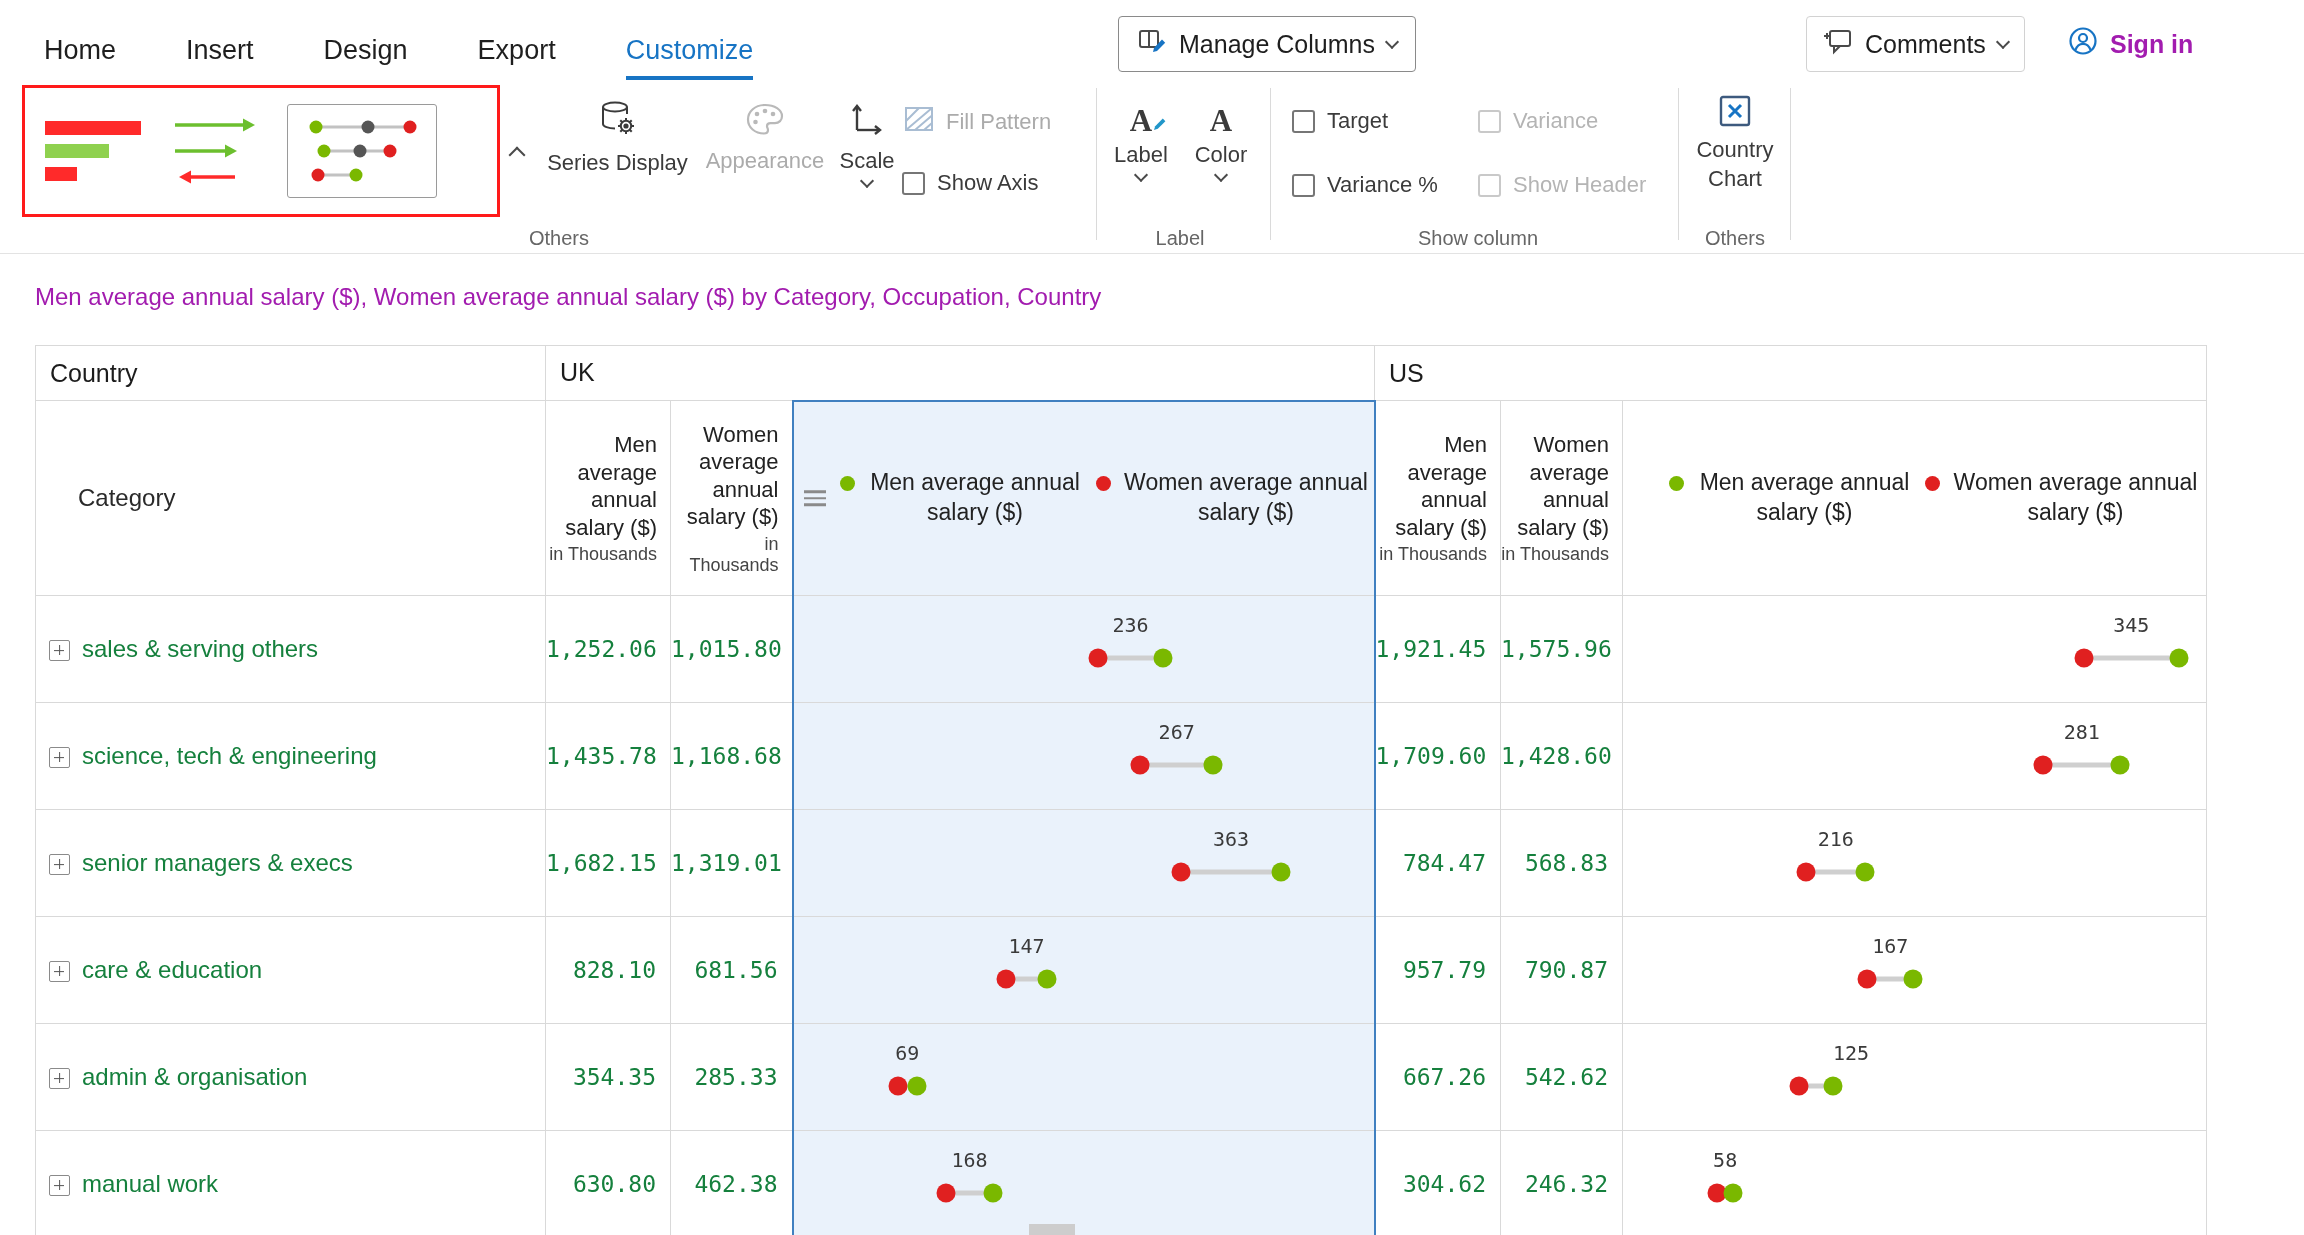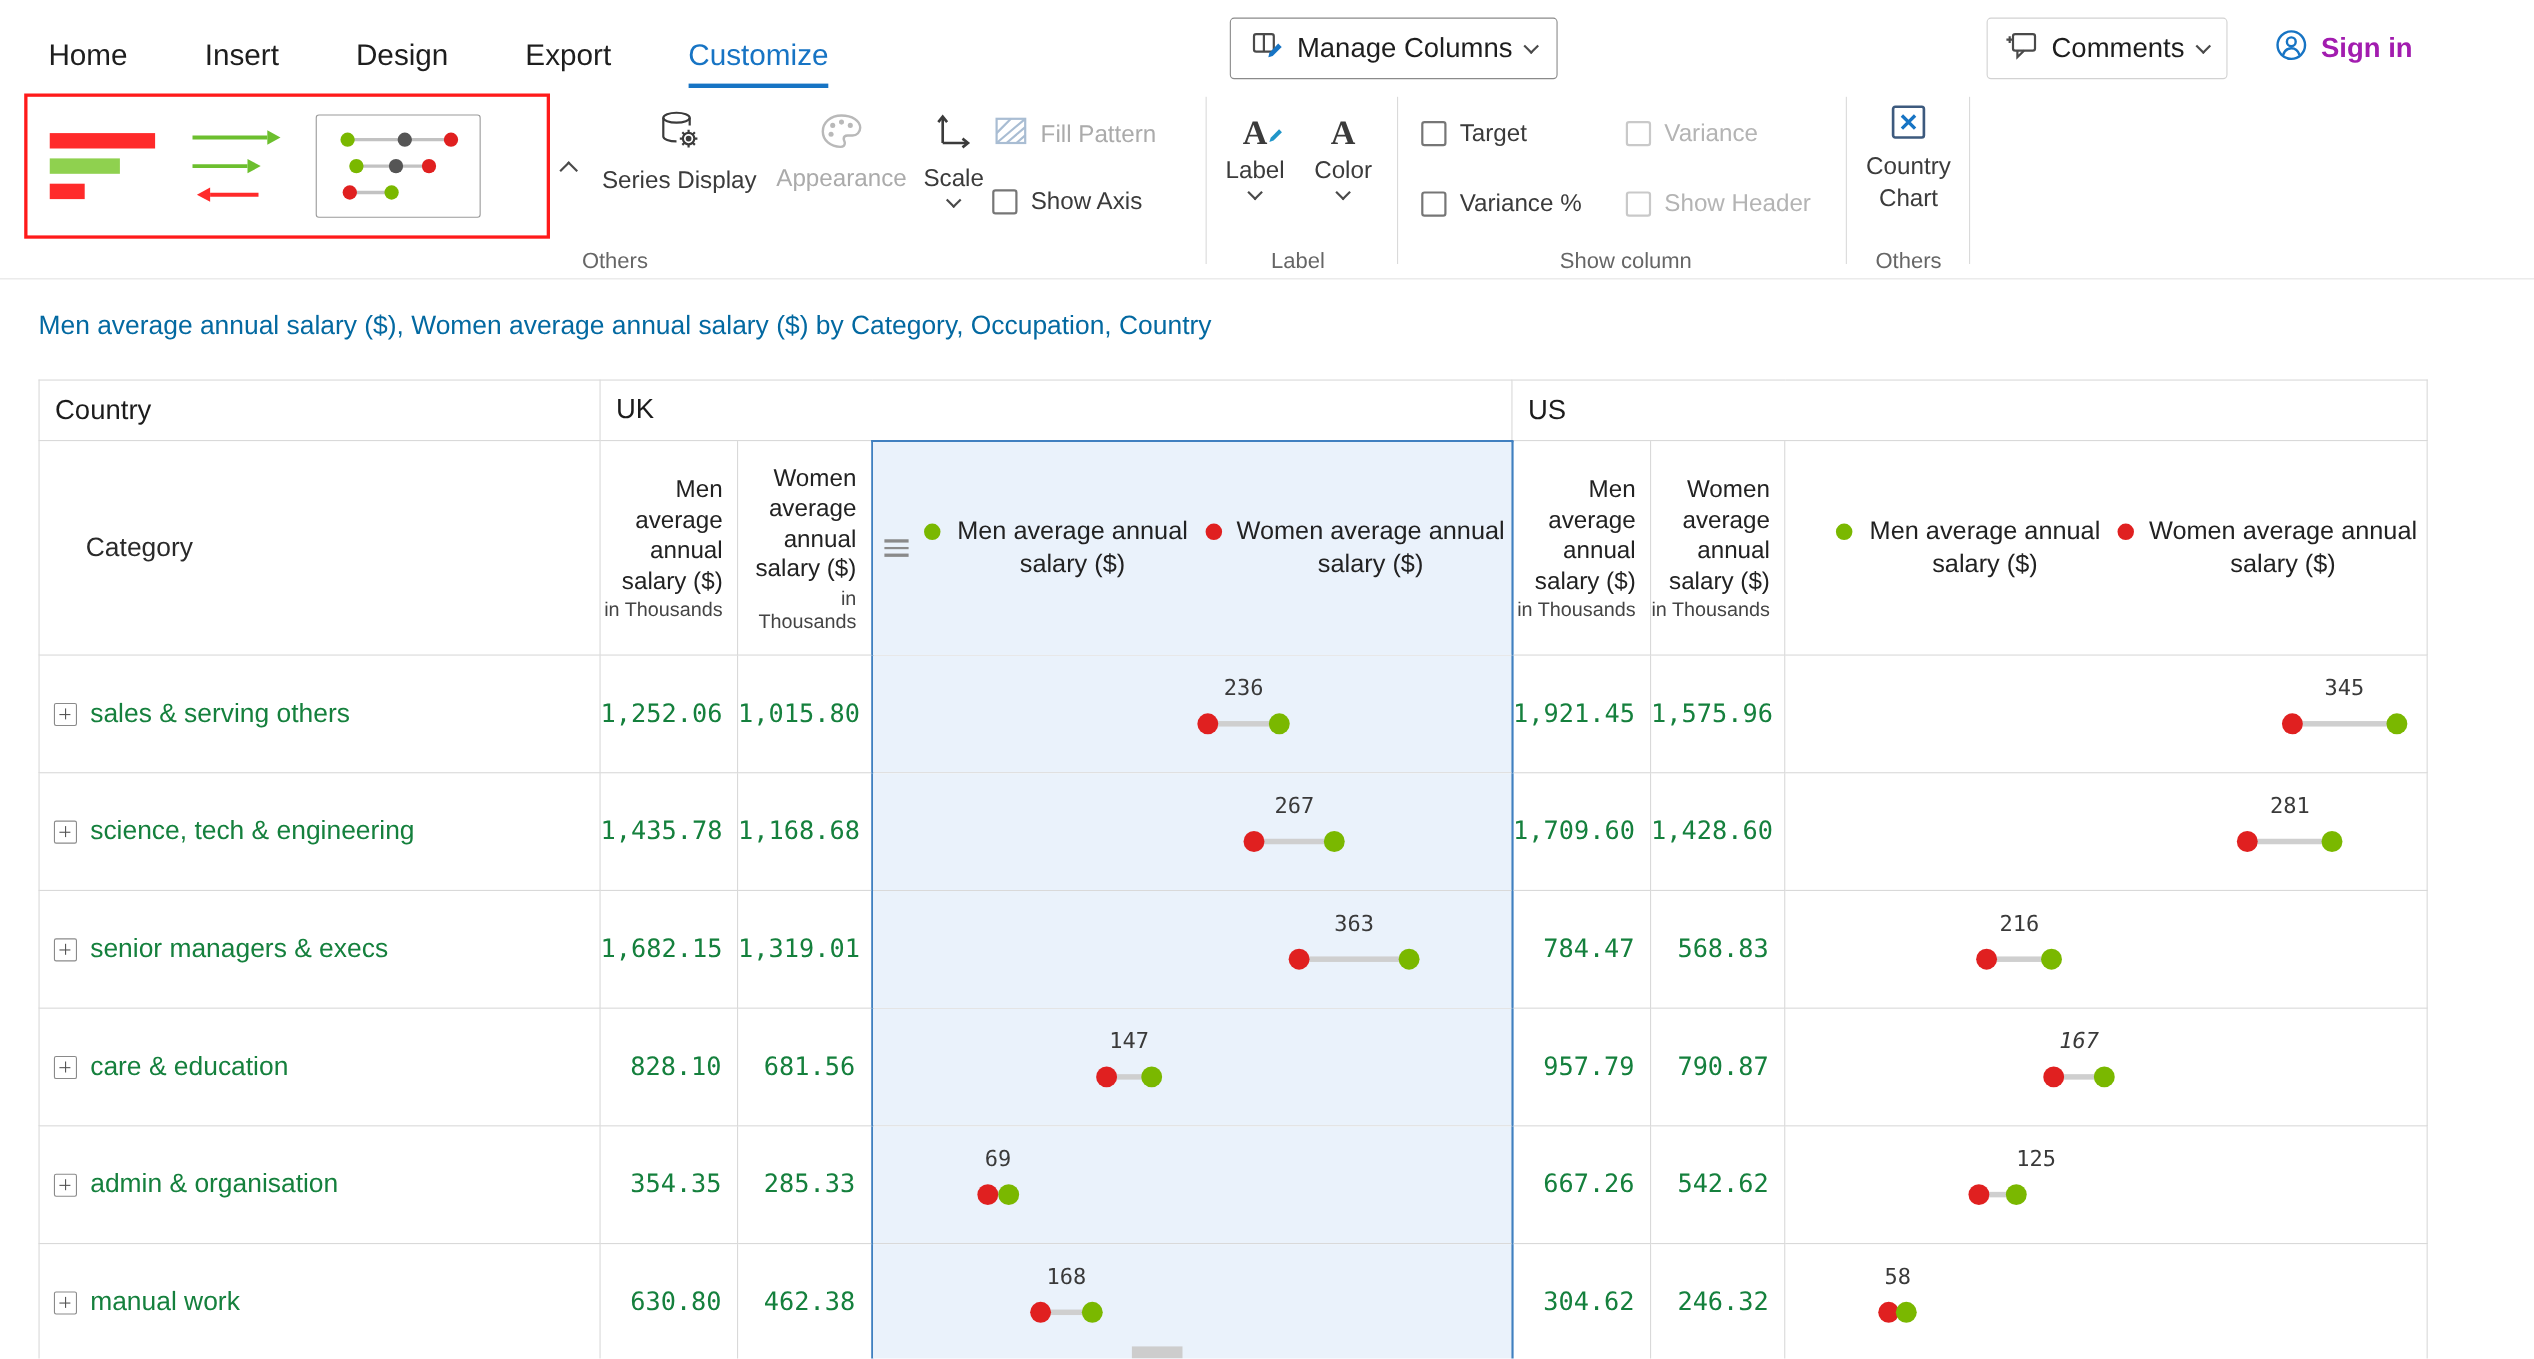--- a/index.html
+++ b/index.html
@@ -33,21 +33,21 @@
   .inlinebtn.disabled{color:#ababab;}
   .cb{width:23px;height:23px;border:2px solid #767676;border-radius:3px;background:#fff;box-sizing:border-box;flex:none;}
   .cb.disabled{border-color:#c9c9c9;}
   .cb-row{position:absolute;display:flex;align-items:center;gap:12px;font-size:22px;color:#3b3b3b;}
   .cb-row.disabled{color:#b4b4b4;}
   .vdivider{position:absolute;top:8px;width:1px;height:152px;background:#dadada;}
   .bigA{font-size:31px;font-weight:700;color:#3b3b3b;line-height:1;font-family:"Liberation Serif",serif;}
   .a-wrap{position:relative;height:40px;display:flex;align-items:flex-end;}
   .pen{position:absolute;right:-16px;bottom:0;}
   
-  .report-title{position:absolute;left:35px;top:283px;font-size:24px;color:#0369a1;}
+  .report-title{position:absolute;left:35px;top:283px;font-size:24px;color:#a21caf;}
   
   .grid-wrap{position:absolute;left:35px;top:345px;}
   table.grid{border-collapse:collapse;table-layout:fixed;width:2171px;}
   table.grid td, table.grid th{border:1px solid #d9d9d9;padding:0;font-weight:400;box-sizing:border-box;}
   tr.country-row{height:55px;}
   tr.head-row{height:195px;}
   tr.data-row{height:107px;}
   .country-cell{font-size:25px;font-weight:700;text-align:left;padding-left:14px !important;color:#1c1c1c;}
   .cat-head{font-size:24px;color:#2a2a2a;text-align:left;padding-left:42px !important;vertical-align:middle;}
   .val-head{text-align:right;vertical-align:middle;padding-right:13px !important;}
@@ -456,21 +456,21 @@
               <span class="diff" style="left: 40.1863%;">147</span>
             </div>
           </td>
     <td class="num">957.79</td>
     <td class="num">790.87</td>
     <td class="chart-cell">
             <div class="dotplot">
               <span class="connector" style="left: 41.8901%; width: 7.89151%;"></span>
               <span class="dot women" style="left: 41.8901%;"></span>
               <span class="dot men" style="left: 49.7817%;"></span>
-              <span class="diff" style="left: 45.8359%; font-style: italic;">167</span>
+              <span class="diff" style="left: 45.8359%;">167</span>
             </div>
           </td>
   </tr>
 
   <tr class="data-row">
     <td class="cat-cell">
       <span class="expand-box"></span><span>admin &amp; organisation</span>
     </td>
     <td class="num">354.35</td>
     <td class="num">285.33</td>

